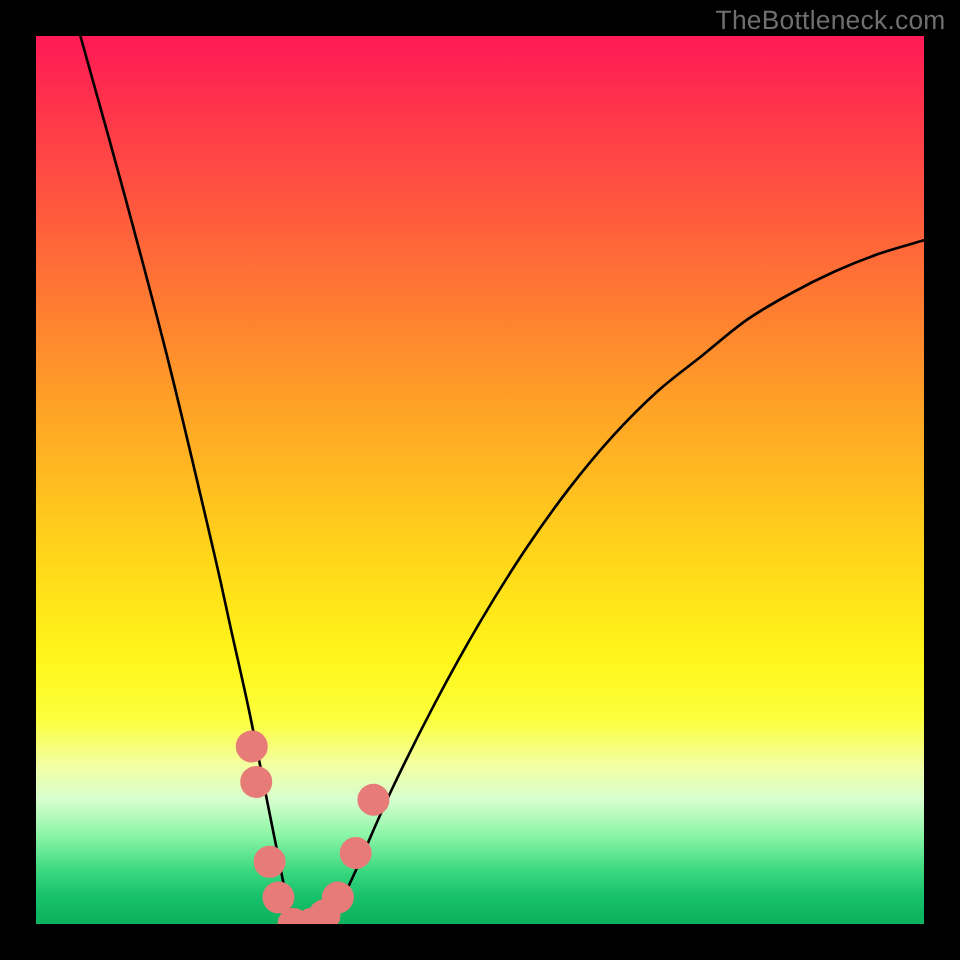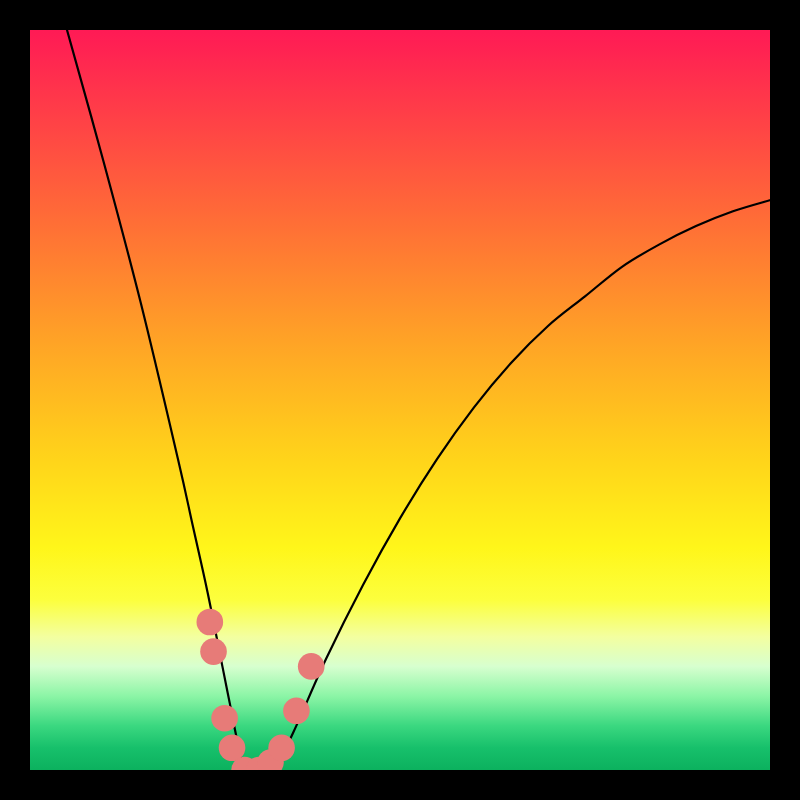--- a/index.html
+++ b/index.html
@@ -60,20 +60,21 @@
     font-weight: 500;
     letter-spacing: 0.2px;
     user-select: none;
     font-family: Arial, Helvetica, sans-serif;
   }
 </style>
 </head>
 <body>
 
 <div class="frame">
+  <div class="watermark">TheBottleneck.com</div>
   <div class="plot">
     <div class="gradient"></div>
     <svg class="svg-layer" viewBox="0 0 740 740" preserveAspectRatio="none">
       <path id="curve-path" fill="none" stroke="#000" stroke-width="2.2" stroke-linecap="round" d="M 37,0 C 43.166666666666664,22.200000000000006 61.666666666666664,87.56666666666672 74,133.20000000000005 C 86.33333333333333,178.83333333333337 98.66666666666667,224.4666666666667 111,273.8 C 123.33333333333333,323.1333333333333 139.36666666666667,392.2 148,429.2 C 156.63333333333333,466.2 157.86666666666667,473.59999999999997 162.8,495.79999999999995 C 167.73333333333335,518 172.66666666666666,538.9666666666667 177.6,562.4 C 182.53333333333333,585.8333333333333 188.7,617.9 192.4,636.4 C 196.10000000000002,654.9 197.33333333333334,661.0666666666666 199.8,673.4 C 202.26666666666668,685.7333333333333 204.73333333333335,699.3 207.20000000000002,710.4 C 209.66666666666669,721.5 212.13333333333333,735.0666666666666 214.6,740 C 217.06666666666666,744.9333333333334 218.3,740 222,740 C 225.7,740 231.86666666666667,742.4666666666667 236.8,740 C 241.73333333333335,737.5333333333333 246.66666666666669,732.6 251.60000000000002,725.2 C 256.53333333333336,717.8000000000001 259,711.6333333333333 266.4,695.6 C 273.79999999999995,679.5666666666667 284.9,652.4333333333334 296,629 C 307.1,605.5666666666666 320.6666666666667,578.4333333333334 333,555 C 345.3333333333333,531.5666666666666 357.66666666666663,509.3666666666667 370,488.4 C 382.33333333333337,467.4333333333333 394.66666666666674,447.7 407.00000000000006,429.2 C 419.33333333333337,410.7 431.6666666666667,393.4333333333334 444,377.40000000000003 C 456.3333333333333,361.3666666666667 468.6666666666667,346.5666666666666 481,332.99999999999994 C 493.3333333333333,319.4333333333333 505.6666666666667,307.1 518,296 C 530.3333333333334,284.9 542.6666666666666,276.26666666666665 555,266.4 C 567.3333333333334,256.5333333333333 579.6666666666666,245.43333333333328 592,236.79999999999995 C 604.3333333333334,228.16666666666663 616.6666666666666,221.38333333333335 629,214.60000000000002 C 641.3333333333334,207.8166666666667 653.6666666666666,201.65000000000003 666,196.10000000000002 C 678.3333333333334,190.55 690.6666666666666,185.61666666666665 703,181.29999999999995 C 715.3333333333334,176.98333333333326 733.8333333333334,172.04999999999993 740,170.19999999999993"></path>
       <g id="marker-group">
           <circle cx="179.82" cy="592" r="13.320000000000002" fill="#e77b78"></circle>
           <circle cx="183.52" cy="621.6" r="13.320000000000002" fill="#e77b78"></circle>
           <circle cx="194.62" cy="688.2" r="13.320000000000002" fill="#e77b78"></circle>
           <circle cx="202.02" cy="717.8" r="13.320000000000002" fill="#e77b78"></circle>
           <circle cx="214.6" cy="740" r="13.320000000000002" fill="#e77b78"></circle>

